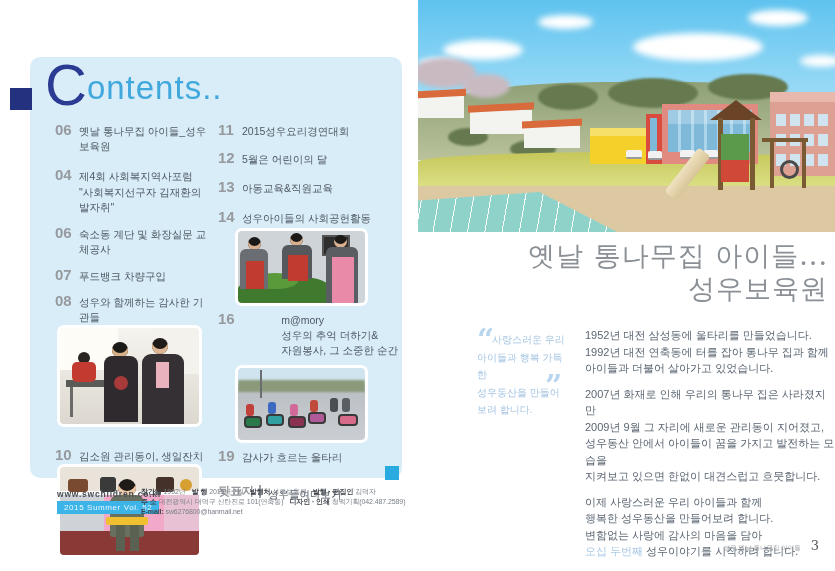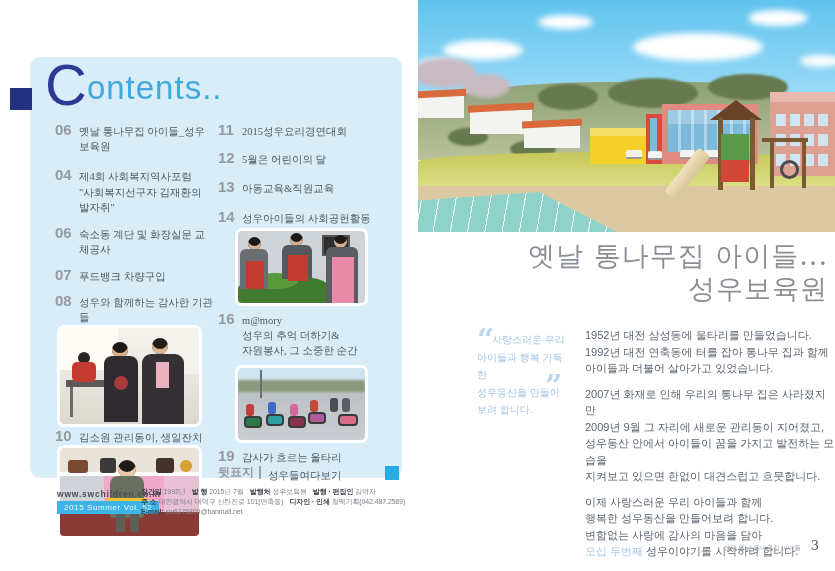--- a/index.html
+++ b/index.html
@@ -13,24 +13,24 @@
 
   .contents-title{position:absolute;left:45px;top:56px;white-space:nowrap;}
   .contents-title .big-c{font-size:58px;color:#2b3a93;font-weight:400;line-height:1;}
   .contents-title .rest{font-size:33px;color:#41a8dd;letter-spacing:1px;vertical-align:6px;}
 
   .toc-col{position:absolute;display:flex;flex-direction:column;}
   .toc-col.left{left:55px;top:122px;width:158px;}
   .toc-col.right{left:218px;top:122px;width:180px;}
   .toc-row{display:flex;align-items:flex-start;}
   .toc-num{font-size:15px;font-weight:bold;color:#96999e;width:24px;flex-shrink:0;line-height:1.1;}
-  .toc-title{font-size:10.5px;color:#4e5962;line-height:1.45;white-space:pre-line;padding-top:2px;font-family:Liberation Serif, serif;}
+  .toc-title{font-size:10.5px;color:#4e5962;line-height:1.45;white-space:pre-line;padding-top:2px;}
   .mb13{margin-bottom:13px;} .mb12{margin-bottom:12px;} .mb11{margin-bottom:11px;}
-  .mb10{margin-bottom:10px;} .mb9{margin-bottom:9px;} .mb8{margin-bottom:1px;}
-  .mb6{margin-bottom:6px;} .mb5{margin-bottom:5px;}
+  .mb10{margin-bottom:10px;} .mb9{margin-bottom:9px;} .mb8{margin-bottom:20px;}
+  .mb6{margin-bottom:6px;justify-content:space-between;} .mb5{margin-bottom:5px;}
   .mb2{margin-bottom:2px;align-items:center;} .mb0{margin-bottom:0;}
   .backcover-num{width:auto;font-size:12px;padding-right:5px;border-right:2px solid #9aa0a6;margin-right:7px;}
 
   .photo{border:3px solid #ffffff;border-radius:7px;overflow:hidden;position:relative;flex-shrink:0;}
   .ph-left{width:139px;margin-left:2px;}
   .ph-right{width:127px;margin-left:17px;}
   .ph1{height:96px;background:linear-gradient(#f6f4ef,#dcd8cf);}
   .ph2{height:88px;background:#e9e3da;}
   .ph3{height:72px;background:#cfd4d8;}
   .ph4{height:72px;background:linear-gradient(#cfe4ee 0 22%,#b9bec2 22%,#caced2);}

